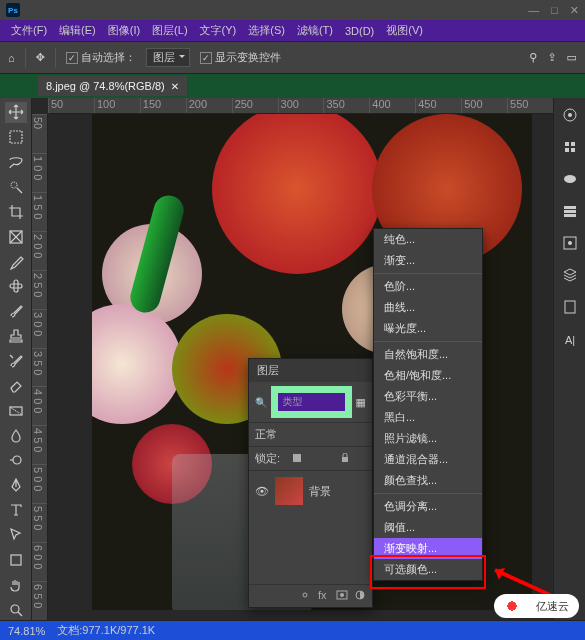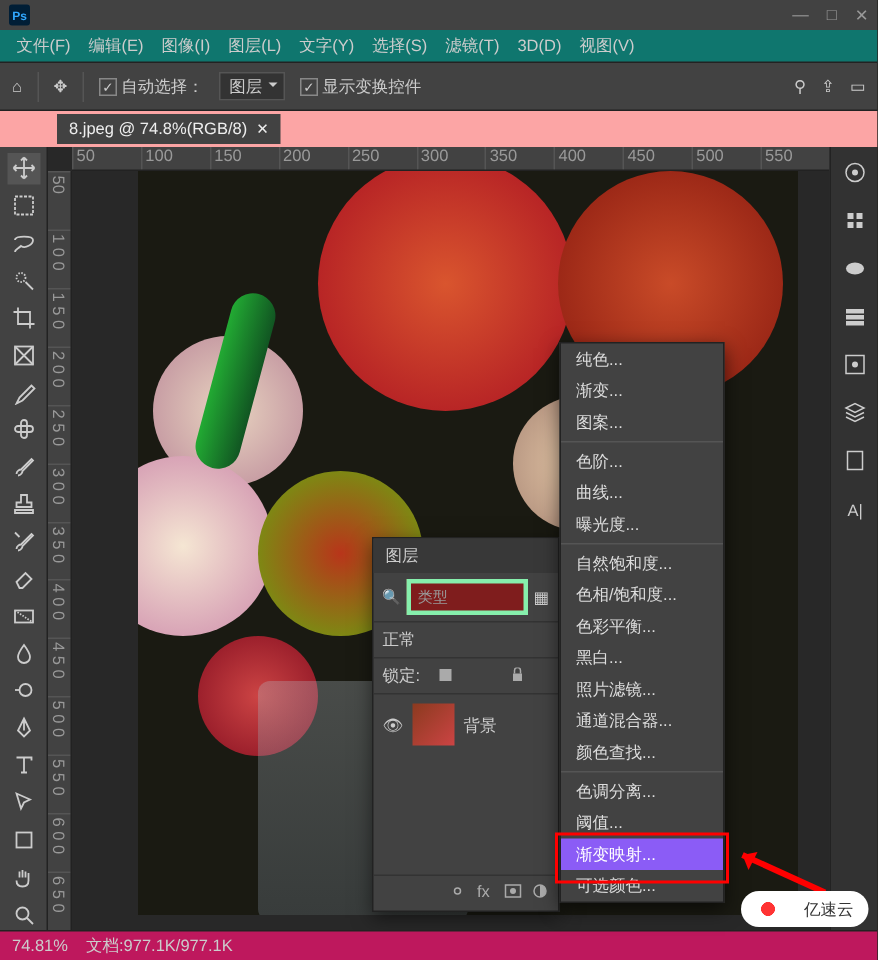--- a/index.html
+++ b/index.html
@@ -1,67 +1,67 @@
 <!DOCTYPE html>
 <html><head>
 <meta charset="utf-8">
 <style>
 * { margin: 0; padding: 0; box-sizing: border-box; font-family: "Microsoft YaHei", Arial, sans-serif; font-size: 11px; }
 body { background: #323232; color: #ccc; width: 585px; height: 640px; overflow: hidden; position: relative; }
 .titlebar { background: #424242; height: 20px; display: flex; align-items: center; padding: 0 6px; }
 .titlebar .ps-logo { width: 14px; height: 14px; background: #001e36; color: #31a8ff; display: flex; align-items: center; justify-content: center; font-size: 8px; font-weight: bold; border-radius: 2px; margin-right: 4px; }
 .titlebar .winctrls { margin-left: auto; display: flex; gap: 12px; color: #999; }
-.menubar { background: #0f766e; height: 22px; display: flex; align-items: center; padding: 0 6px; gap: 2px; border-bottom: 1px solid #222; }
+.menubar { background: #4c1d95; height: 22px; display: flex; align-items: center; padding: 0 6px; gap: 2px; border-bottom: 1px solid #222; }
 .menubar span { padding: 2px 5px; }
 .optbar { background: #424242; height: 32px; display: flex; align-items: center; padding: 0 8px; gap: 10px; border-bottom: 1px solid #222; }
 .optbar .home { color: #ccc; }
 .optbar .sep { width: 1px; height: 20px; background: #555; }
 .optbar .check { display: flex; align-items: center; gap: 3px; }
 .optbar .check .box { width: 12px; height: 12px; border: 1px solid #888; display: flex; align-items: center; justify-content: center; font-size: 9px; }
 .optbar .dropdown { background: #333; border: 1px solid #555; padding: 1px 14px 1px 6px; position: relative; }
 .optbar .dropdown::after { content: ""; position: absolute; right: 4px; top: 50%; transform: translateY(-50%); border: 3px solid transparent; border-top-color: #ccc; }
 .optbar .iconbtns { margin-left: auto; display: flex; gap: 10px; color: #ccc; }
-.tabbar { background: #fca5a5; height: 24px; display: flex; align-items: center; padding-left: 38px; }
+.tabbar { background: #14532d; height: 24px; display: flex; align-items: center; padding-left: 38px; }
 .tabbar .tab { background: #424242; padding: 4px 8px; color: #eee; display: flex; align-items: center; gap: 6px; }
 .tabbar .tab .close { font-size: 10px; }
 .workspace { display: flex; height: 522px; }
 .toolcol { width: 32px; background: #424242; display: flex; flex-direction: column; align-items: center; padding-top: 4px; gap: 4px; border-right: 1px solid #222; }
 .toolcol .tool { width: 22px; height: 22px; display: flex; align-items: center; justify-content: center; color: #ccc; }
 .toolcol .tool.active { background: #555; }
 .toolcol svg { width: 16px; height: 16px; stroke: #ccc; fill: none; stroke-width: 1.2; }
 .canvasarea { flex: 1; background: #282828; position: relative; overflow: hidden; }
 .ruler-h { position: absolute; top: 0; left: 16px; right: 0; height: 16px; background: #424242; display: flex; color: #999; font-size: 8px; overflow: hidden; border-bottom: 1px solid #222; }
 .ruler-h span { width: 50px; border-left: 1px solid #555; padding-left: 2px; }
 .ruler-v { position: absolute; top: 16px; left: 0; width: 16px; bottom: 0; background: #424242; display: flex; flex-direction: column; color: #999; font-size: 8px; overflow: hidden; border-right: 1px solid #222; }
 .ruler-v span { height: 50px; border-top: 1px solid #555; writing-mode: vertical-lr; padding-top: 2px; }
 .canvas { position: absolute; top: 16px; left: 60px; width: 440px; height: 496px; background: #1a1a12; overflow: hidden; }
 .flower { position: absolute; border-radius: 50%; }
 .rightdock { width: 32px; background: #323232; display: flex; flex-direction: column; align-items: center; padding-top: 6px; gap: 10px; border-left: 1px solid #222; }
 .rightdock .dicon { width: 22px; height: 22px; display: flex; align-items: center; justify-content: center; }
 .rightdock svg { width: 16px; height: 16px; fill: #ccc; }
 .layers-panel { position: absolute; left: 248px; top: 358px; width: 125px; height: 250px; background: #424242; border: 1px solid #222; box-shadow: 0 4px 12px rgba(0,0,0,0.5); }
 .layers-panel .hdr { background: #383838; padding: 4px 8px; }
 .layers-panel .sr { display: flex; align-items: center; padding: 4px 6px; gap: 4px; }
-.layers-panel .srch { flex: 1; background: #7f1d1d; border: 3px solid #86efac; padding: 2px 4px; color: #999; font-size: 10px; }
+.layers-panel .srch { flex: 1; background: #4c1d95; border: 7px solid #86efac; padding: 2px 4px; color: #999; font-size: 10px; }
 .layers-panel .blend { padding: 4px 6px; border-top: 1px solid #333; }
 .layers-panel .lock { padding: 4px 6px; border-top: 1px solid #333; display: flex; align-items: center; gap: 12px; font-size: 10px; }
 .layers-panel .lock .licon { width: 12px; height: 12px; }
 .layers-panel .lock svg { width: 10px; height: 10px; fill: #aaa; }
 .layers-panel .lrow { padding: 6px; display: flex; align-items: center; gap: 6px; border-top: 1px solid #333; }
 .layers-panel .eye { width: 14px; }
 .layers-panel .thumb { width: 28px; height: 28px; background: linear-gradient(135deg, #8b3a1f, #c44); }
 .layers-panel .btm { position: absolute; bottom: 0; left: 0; right: 0; padding: 4px 6px; border-top: 1px solid #333; display: flex; gap: 6px; justify-content: flex-end; }
 .layers-panel .btm svg { width: 12px; height: 12px; fill: #aaa; }
 .ctxmenu { position: absolute; left: 373px; top: 228px; width: 110px; background: #424242; border: 1px solid #222; box-shadow: 0 4px 12px rgba(0,0,0,0.6); z-index: 100; }
 .ctxmenu .mi { padding: 3px 10px; color: #ddd; font-size: 11px; }
 .ctxmenu .mi.hl { background: #8b5cf6; color: #fff; }
 .ctxmenu .msep { height: 1px; background: #555; margin: 2px 0; }
 .ctx-highlight-box { position: absolute; left: 370px; top: 555px; width: 116px; height: 34px; border: 2px solid #ff0000; z-index: 101; pointer-events: none; }
 .arrow { position: absolute; left: 485px; top: 560px; z-index: 102; pointer-events: none; }
-.statusbar { position: absolute; bottom: 0; left: 0; right: 0; height: 20px; background: #be185d; display: flex; align-items: center; padding: 0 8px; gap: 12px; border-top: 1px solid #222; }
+.statusbar { position: absolute; bottom: 0; left: 0; right: 0; height: 20px; background: #1d4ed8; display: flex; align-items: center; padding: 0 8px; gap: 12px; border-top: 1px solid #222; }
 .watermark { position: absolute; right: 6px; bottom: 22px; background: #fff; color: #333; padding: 4px 10px; border-radius: 14px; font-size: 11px; display: flex; align-items: center; gap: 16px; z-index: 200; }
 .watermark .wlogo { width: 16px; height: 16px; border-radius: 50%; background: radial-gradient(circle, #f33 40%, #fff 42%); }
 </style>
 </head>
 <body>
 
 <div class="titlebar">
   <div class="ps-logo">Ps</div>
   <div class="winctrls">
     <span>—</span>
@@ -358,21 +358,20 @@
     <span><svg viewBox="0 0 12 12">
           <circle cx="6" cy="6" r="4" fill="none" stroke="#aaa"></circle>
           <path d="M6 2a4 4 0 010 8z"></path>
         </svg></span>
   </div>
 </div>
 
 <div class="ctxmenu">
   <div class="mi">纯色...</div>
   <div class="mi">渐变...</div>
-  <div class="mi">图案...</div>
   <div class="msep"></div>
   <div class="mi">色阶...</div>
   <div class="mi">曲线...</div>
   <div class="mi">曝光度...</div>
   <div class="msep"></div>
   <div class="mi">自然饱和度...</div>
   <div class="mi">色相/饱和度...</div>
   <div class="mi">色彩平衡...</div>
   <div class="mi">黑白...</div>
   <div class="mi">照片滤镜...</div>

